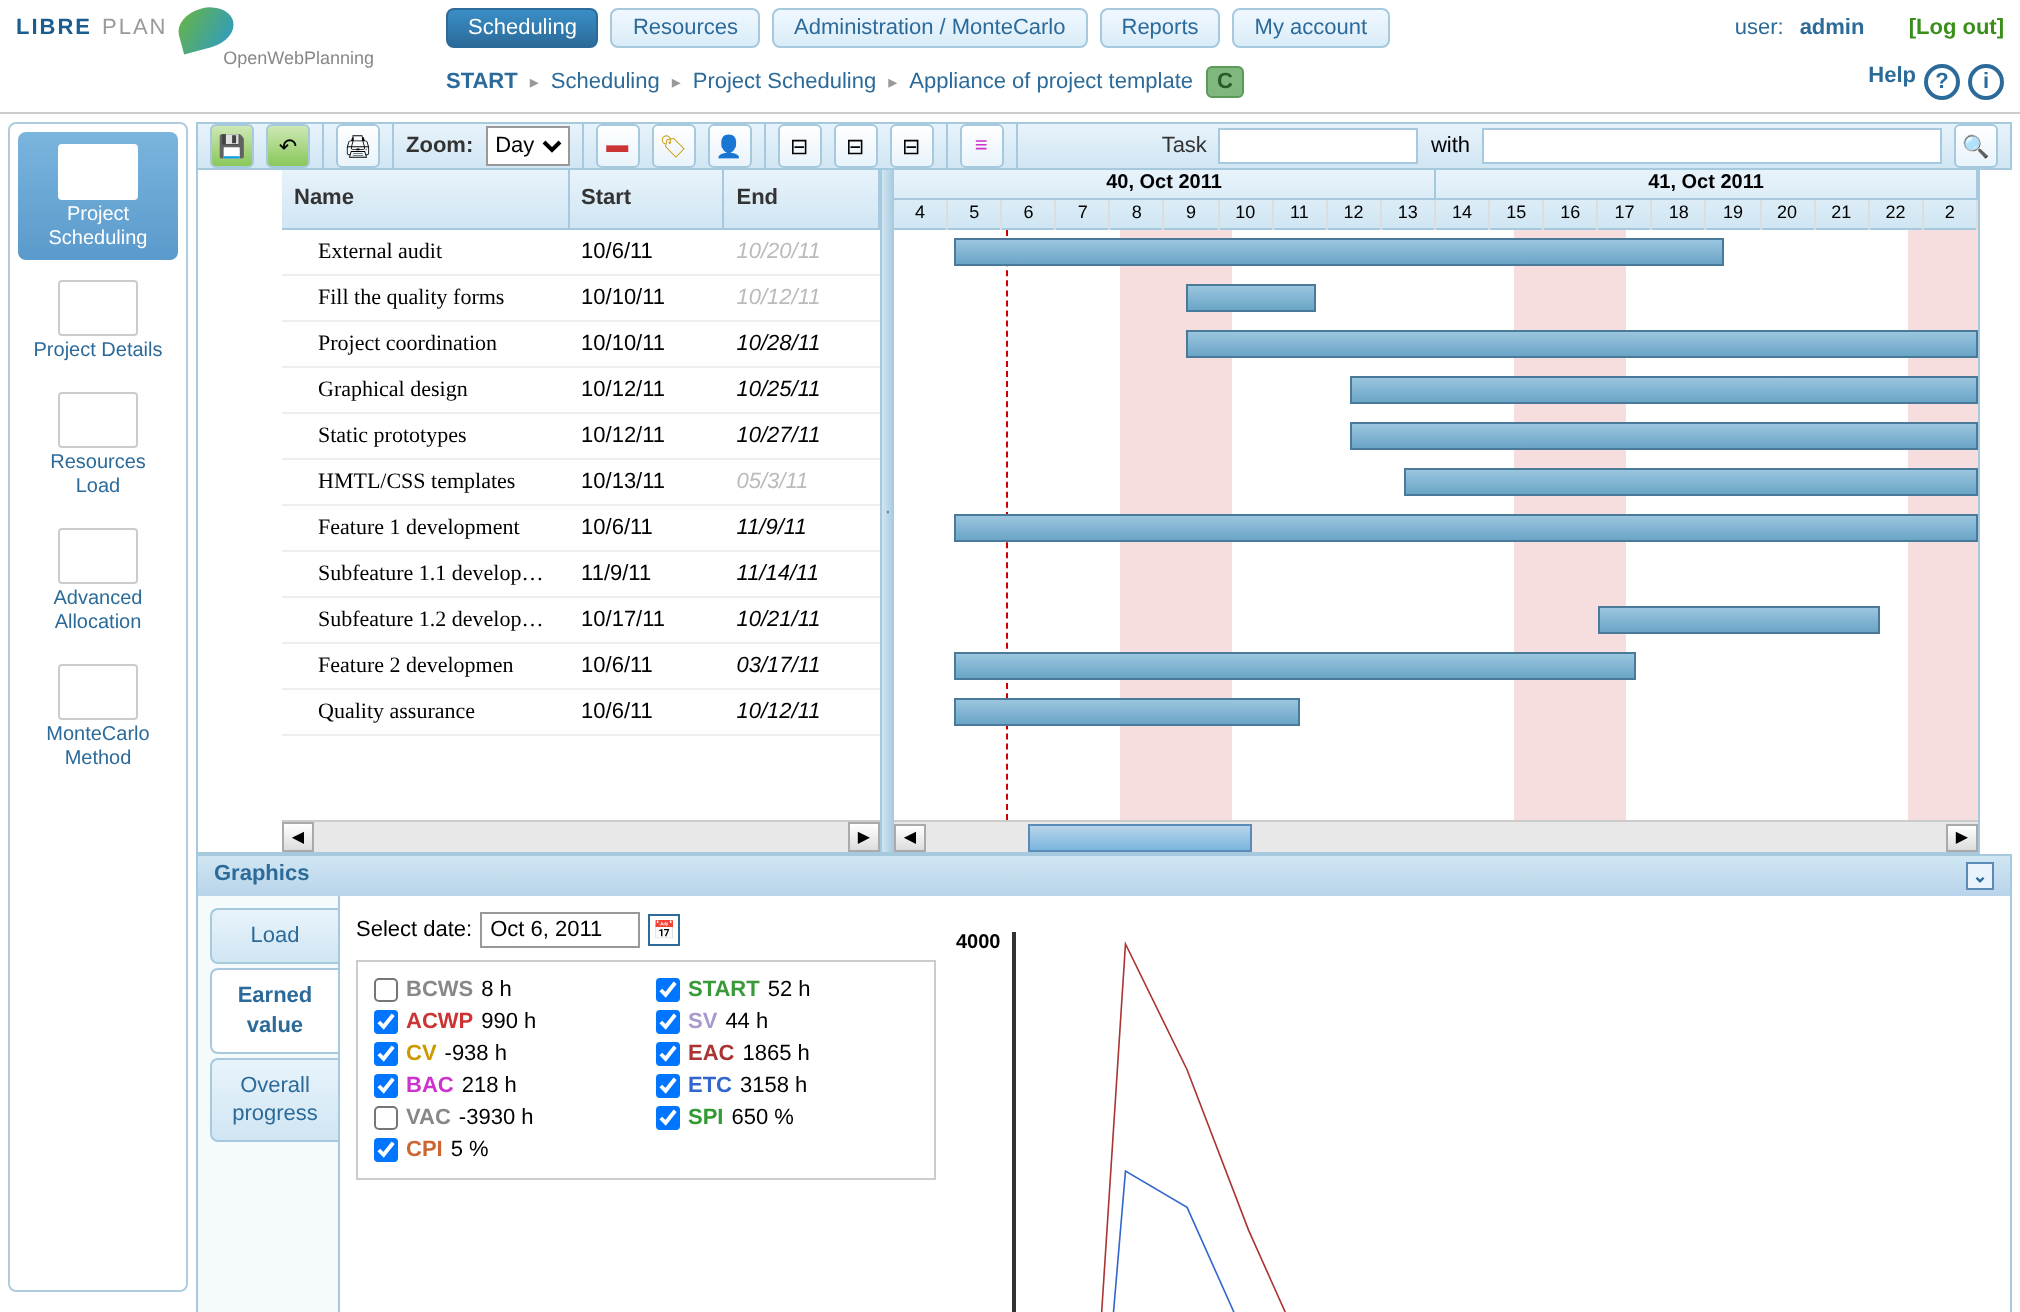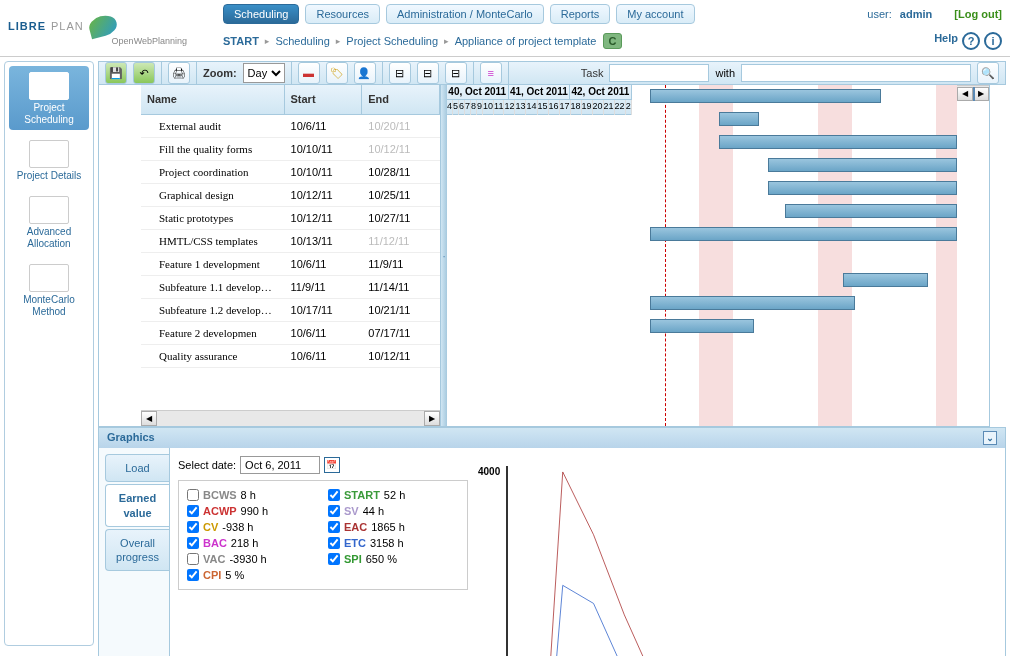--- a/index.html
+++ b/index.html
@@ -1,18 +1,18 @@
 <!DOCTYPE html>
 <html><head>
 <meta charset="utf-8">
 <style>
 * { box-sizing: border-box; margin: 0; padding: 0; font-family: Arial, sans-serif; font-size: 11px; }
 body { background: #fff; width: 1010px; height: 656px; overflow: hidden; }
 .topbar { height: 56px; display: flex; align-items: flex-start; }
-.logo { width: 215px; padding: 16px 8px; }
+.logo { width: 215px; padding: 4px 8px; }
 .logo-main { font-size: 22px; font-weight: bold; letter-spacing: 1px; display: flex; align-items: center; gap: 5px; }
 .logo-main .l1 { color: #1a5d8f; } .logo-main .l2 { color: #999; font-weight: normal; }
 .logo-sub { font-size: 9px; color: #888; text-align: right; padding-right: 20px; }
 .bird { width: 28px; height: 20px; background: linear-gradient(135deg, #6bb540, #2b9ac9); border-radius: 50% 50% 50% 0; transform: rotate(-15deg); }
 .topnav { flex: 1; }
 .nav-tabs { display: flex; gap: 6px; padding: 4px 8px; align-items: center; }
 .nav-tab { padding: 3px 10px; border: 1px solid #a6c9de; border-radius: 4px; background: linear-gradient(#f0f8ff,#d9ecf7); color: #2b6a99; cursor: pointer; }
 .nav-tab.active { background: linear-gradient(#3a8fc7,#2b6a99); color: #fff; border-color: #2b6a99; }
 .nav-right { margin-left: auto; display: flex; gap: 8px; align-items: center; }
 .user-label { color: #2b6a99; } .user-name { color: #2b6a99; font-weight: bold; }
@@ -41,25 +41,25 @@
 .task-label { color: #333; margin-left: auto; }
 .task-input { height: 18px; border: 1px solid #a6c9de; width: 100px; background: #fff; }
 .gantt-area { display: flex; flex: 0 0 342px; margin-right: 20px; border: 1px solid #a6c9de; border-top: none; padding-left: 42px; }
 .task-table { width: 300px; border-right: 1px solid #a6c9de; position: relative; display: flex; flex-direction: column; }
 .task-head { display: flex; background: linear-gradient(#e8f3fb,#d0e6f3); border-bottom: 1px solid #a6c9de; height: 30px; }
 .task-head > div { padding: 8px 6px; border-right: 1px solid #a6c9de; font-weight: bold; color: #333; }
 .th-name { width: 144px; } .th-start { width: 78px; } .th-end { width: 78px; }
 .task-body { flex: 1; overflow: hidden; }
 .task-row { display: flex; height: 23px; align-items: center; border-bottom: 1px solid #eee; }
 .task-row > div { padding: 0 6px; overflow: hidden; white-space: nowrap; text-overflow: ellipsis; }
-.tr-name { width: 144px; padding-left: 18px !important; font-family: Liberation Serif, serif; } .tr-start { width: 78px; } .tr-end { width: 78px; }
+.tr-name { width: 144px; padding-left: 18px !important; font-family: Liberation Serif, serif; } .tr-start { width: 78px; } .tr-end { width: 78px; font-style: italic; }
 .tr-end.disabled { color: #bbb; }
 .task-scroll { height: 16px; background: #e8e8e8; border-top: 1px solid #ccc; display: flex; }
 .task-scroll .sb-btn { width: 16px; background: linear-gradient(#fff,#ddd); border: 1px solid #aaa; display: flex; align-items: center; justify-content: center; font-size: 8px; }
-.gantt { flex: 1; display: flex; flex-direction: row; position: relative; overflow: hidden; }
+.gantt { flex: 1; display: flex; flex-direction: column; position: relative; overflow: hidden; }
 .gantt-head { height: 30px; background: linear-gradient(#e8f3fb,#d0e6f3); border-bottom: 1px solid #a6c9de; }
 .gh-weeks { display: flex; height: 15px; }
 .gh-week { flex: 1; text-align: center; border-right: 1px solid #a6c9de; border-bottom: 1px solid #a6c9de; font-size: 10px; font-weight: bold; padding-top: 1px; }
 .gh-days { display: flex; height: 15px; }
 .gh-day { flex: 1; text-align: center; border-right: 1px solid #ddd; font-size: 9px; padding-top: 1px; }
 .gantt-body { flex: 1; position: relative; background: #fff; }
 .weekend { position: absolute; top: 0; bottom: 0; background: #f7dede; }
 .today-line { position: absolute; top: 0; bottom: 0; border-left: 1px dashed #c00; }
 .bar-row { height: 23px; position: relative; }
 .bar { position: absolute; top: 4px; height: 14px; background: linear-gradient(#9ac5de,#6ba5c7); border: 1px solid #4a7a9a; }
@@ -133,20 +133,24 @@
       <div class="side-item active">
         <div class="side-icon"></div>
         <div class="side-label">Project Scheduling</div>
       </div>
       <div class="side-item">
         <div class="side-icon"></div>
         <div class="side-label">Project Details</div>
       </div>
       <div class="side-item">
         <div class="side-icon"></div>
+        <div class="side-label">Resources Load</div>
+      </div>
+      <div class="side-item">
+        <div class="side-icon"></div>
         <div class="side-label">Advanced Allocation</div>
       </div>
       <div class="side-item">
         <div class="side-icon"></div>
         <div class="side-label">MonteCarlo Method</div>
       </div>
     </div>
   <div class="content">
     <div class="toolbar">
       <span class="tb-btn" style="background:linear-gradient(#cde8b5,#8ac75a)">💾</span>
@@ -203,61 +207,60 @@
               <div class="tr-end ">10/25/11</div>
             </div>
             <div class="task-row">
               <div class="tr-name">Static prototypes</div>
               <div class="tr-start">10/12/11</div>
               <div class="tr-end ">10/27/11</div>
             </div>
             <div class="task-row">
               <div class="tr-name">HMTL/CSS templates</div>
               <div class="tr-start">10/13/11</div>
-              <div class="tr-end disabled">11/12/11</div>
+              <div class="tr-end disabled">05/3/11</div>
             </div>
             <div class="task-row">
               <div class="tr-name">Feature 1 development</div>
               <div class="tr-start">10/6/11</div>
               <div class="tr-end ">11/9/11</div>
             </div>
             <div class="task-row">
               <div class="tr-name">Subfeature 1.1 development</div>
               <div class="tr-start">11/9/11</div>
               <div class="tr-end ">11/14/11</div>
             </div>
             <div class="task-row">
               <div class="tr-name">Subfeature 1.2 development</div>
               <div class="tr-start">10/17/11</div>
               <div class="tr-end ">10/21/11</div>
             </div>
             <div class="task-row">
               <div class="tr-name">Feature 2 developmen</div>
               <div class="tr-start">10/6/11</div>
-              <div class="tr-end ">07/17/11</div>
+              <div class="tr-end ">03/17/11</div>
             </div>
             <div class="task-row">
               <div class="tr-name">Quality assurance</div>
               <div class="tr-start">10/6/11</div>
               <div class="tr-end ">10/12/11</div>
             </div>
           </div>
         <div class="task-scroll">
           <span class="sb-btn">◀</span>
             <div style="flex:1"></div>
             <span class="sb-btn">▶</span>
         </div>
       </div>
       <div class="splitter"></div>
       <div class="gantt">
         <div class="gantt-head">
           <div class="gh-weeks" id="gh-weeks">
               <div class="gh-week">40, Oct 2011</div>
               <div class="gh-week">41, Oct 2011</div>
-              <div class="gh-week">42, Oct 2011</div>
             </div>
           <div class="gh-days" id="gh-days">
               <div class="gh-day">4</div>
               <div class="gh-day">5</div>
               <div class="gh-day">6</div>
               <div class="gh-day">7</div>
               <div class="gh-day">8</div>
               <div class="gh-day">9</div>
               <div class="gh-day">10</div>
               <div class="gh-day">11</div>

